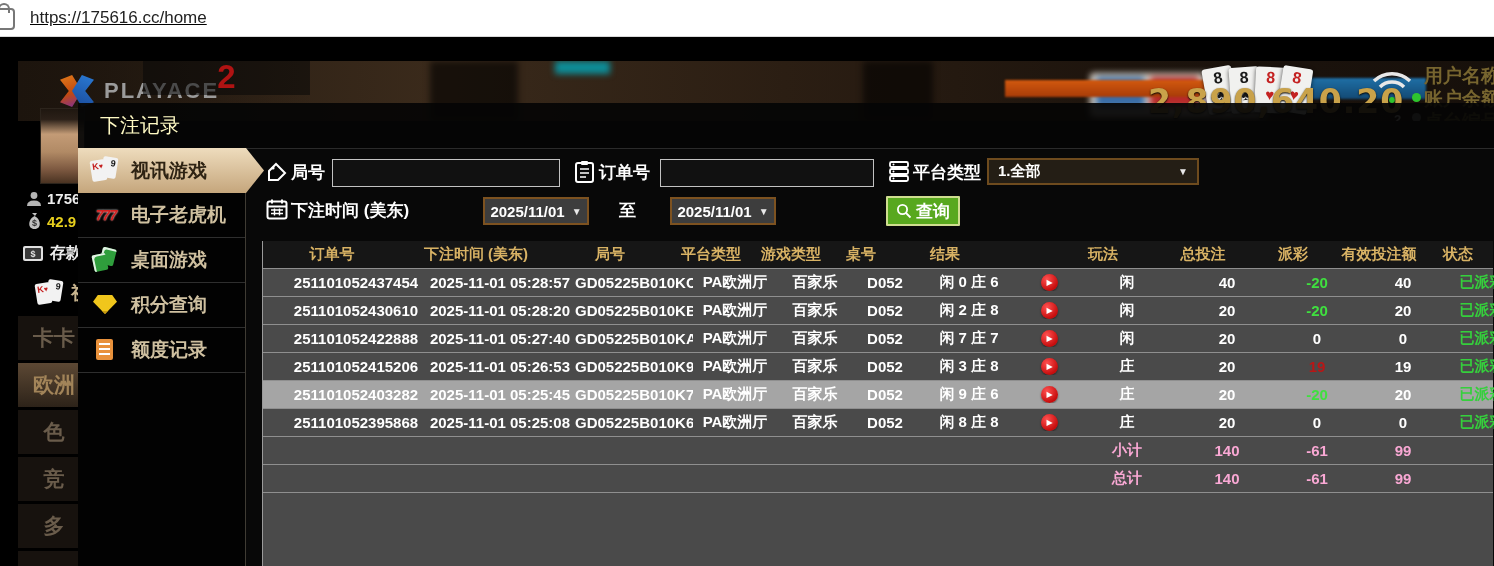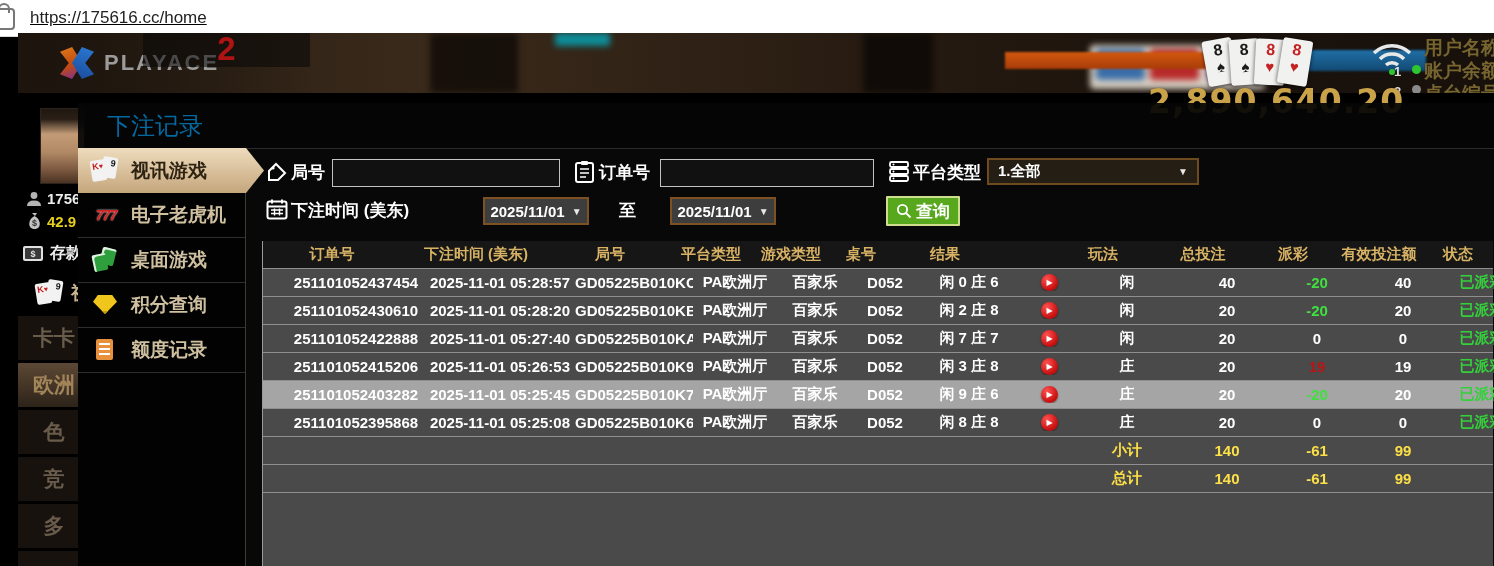--- a/index.html
+++ b/index.html
@@ -7,21 +7,21 @@
        font-family:"Liberation Sans","DejaVu Sans",sans-serif;}
   
   .browser-bar{position:absolute;left:0;top:0;width:100%;height:36px;background:#fff;
     border-bottom:1px solid #d9d9d9;display:flex;align-items:center;text-decoration:underline;}
   .lock-ico{position:absolute;left:-7px;top:8px;width:18px;height:18px;border:2px solid #777;
     border-radius:4px;}
   .lock-ico:before{content:"";position:absolute;left:3px;top:-7px;width:8px;height:8px;
     border:2px solid #777;border-bottom:none;border-radius:6px 6px 0 0;}
   .url-text{margin-left:30px;font-size:17px;color:#222;}
   
-  .scene{position:absolute;left:18px;top:33px;width:1476px;height:60px;overflow:hidden;
+  .scene{position:absolute;left:18px;top:61px;width:1476px;height:60px;overflow:hidden;
     background:linear-gradient(90deg,#1c140d,#33241600 20%),linear-gradient(90deg,#241a11,#3a2a1b 28%,#2b1e13 52%,#1d140d 75%,#17100b);}
   .blur-blob{position:absolute;filter:blur(3px);}
   .pillar{background:rgba(5,3,2,.65);}
   .warm{background:radial-gradient(ellipse at center,#54false 0,#4a3420 0,rgba(74,52,32,.55) 35%,transparent 75%);}
   .slotface{background:#d8d0c4;border-radius:4px;}
   .slotface i{position:absolute;top:4px;width:28%;height:70%;border-radius:3px;display:block;}
   .teal{background:#0d8d98;}
   .logo{position:absolute;left:42px;top:14px;display:flex;align-items:center;gap:10px;}
   .logo-mark{position:relative;width:34px;height:32px;}
   .logo-mark b{position:absolute;width:22px;height:32px;}
@@ -58,22 +58,22 @@
   .mini-cards{position:relative;width:30px;height:26px;}
   .mini-cards u{position:absolute;width:15px;height:21px;background:#f2f2f2;border-radius:2px;
     text-decoration:none;font-size:9px;font-weight:800;padding:1px 0 0 2px;box-sizing:border-box;}
   .mini-cards u.back{left:11px;top:0;transform:rotate(9deg);color:#111;text-align:right;padding-right:2px;}
   .mini-cards u.front{left:0;top:3px;transform:rotate(-9deg);color:#c41f1f;}
   .side-nav-row{left:18px;width:72px;height:44px;background:#17120e;display:flex;align-items:center;
     justify-content:center;font-size:21px;font-weight:700;color:#6a5c4b;white-space:nowrap;overflow:hidden;}
   .side-nav-row.hl{background:linear-gradient(180deg,#5c4834,#2d2319);color:#a28459;}
   
   .modal{position:absolute;left:78px;top:103px;right:0;bottom:0;z-index:10;background:rgba(9,9,9,.89);}
-  .modal-title{height:45px;display:flex;align-items:center;padding-left:29px;font-size:24px;
-    color:#0369a1;border-bottom:1px solid #2b2b2b;background:rgba(0,0,0,.35);}
+  .modal-title{height:45px;display:flex;align-items:center;padding-left:22px;font-size:20px;
+    color:#fef9c3;border-bottom:1px solid #2b2b2b;background:rgba(0,0,0,.35);}
   .modal-side{position:absolute;left:0;top:45px;bottom:0;width:167px;background:#020202;}
   .side-divider{position:absolute;left:167px;top:45px;bottom:0;width:1px;background:#6e6657;opacity:.55;}
   .side-item{position:relative;height:45px;display:flex;align-items:center;gap:10px;padding-left:13px;
     box-sizing:border-box;font-size:19px;font-weight:700;color:#cfc0a0;border-bottom:1px solid #2e2e2e;
     width:167px;cursor:pointer;}
   .side-item.active{width:186px;background:linear-gradient(180deg,#eedcbd,#c5a67c);color:#2e2313;
     clip-path:polygon(0 0,168px 0,186px 50%,168px 100%,0 100%);border-bottom:none;z-index:3;}
   .s-ico{width:30px;height:28px;position:relative;flex:0 0 30px;}
   .ico-777{color:#d42020;font-style:italic;font-weight:900;font-size:14px;letter-spacing:-1px;
     text-shadow:0 0 2px #fff,0 1px 1px #600;display:flex;align-items:center;justify-content:center;height:100%;}
@@ -107,21 +107,21 @@
   .t-header{height:27px;background:#161616;color:#d8b264;font-size:15px;font-weight:700;}
   .t-row{height:27px;background:#4a4a4a;border-top:1px solid #8f8f8f;color:#fff;font-size:15px;font-weight:700;padding-left:24px;}
   .t-row.hl{background:#a5a5a5;}
   .t-cell{text-align:center;overflow:hidden;white-space:nowrap;}
   .play-wrap{display:flex;align-items:center;justify-content:center;}
   .play-btn{width:17px;height:17px;border-radius:50%;background:radial-gradient(circle at 35% 30%,#ff5050,#c60d0d 70%);
     display:flex;align-items:center;justify-content:center;cursor:pointer;box-shadow:0 1px 2px rgba(0,0,0,.5);}
   .play-btn span{color:#fff;font-size:8px;line-height:1;margin-left:1px;}
   .neg{color:#3fe03f;} .pos{color:#b81616;} .zero{color:#fff;}
   .status-ok{color:#35d03c;}
-  .sum-cell{color:#fde047;}
+  .sum-cell{color:#f9a8d4;}
   .t-filler{height:73px;background:#4a4a4a;border-top:1px solid #8f8f8f;}
   svg{display:block;}
 </style>
 </head>
 <body>
 
 <div id="app">
 
   <div class="browser-bar">
     <span class="lock-ico"></span>

